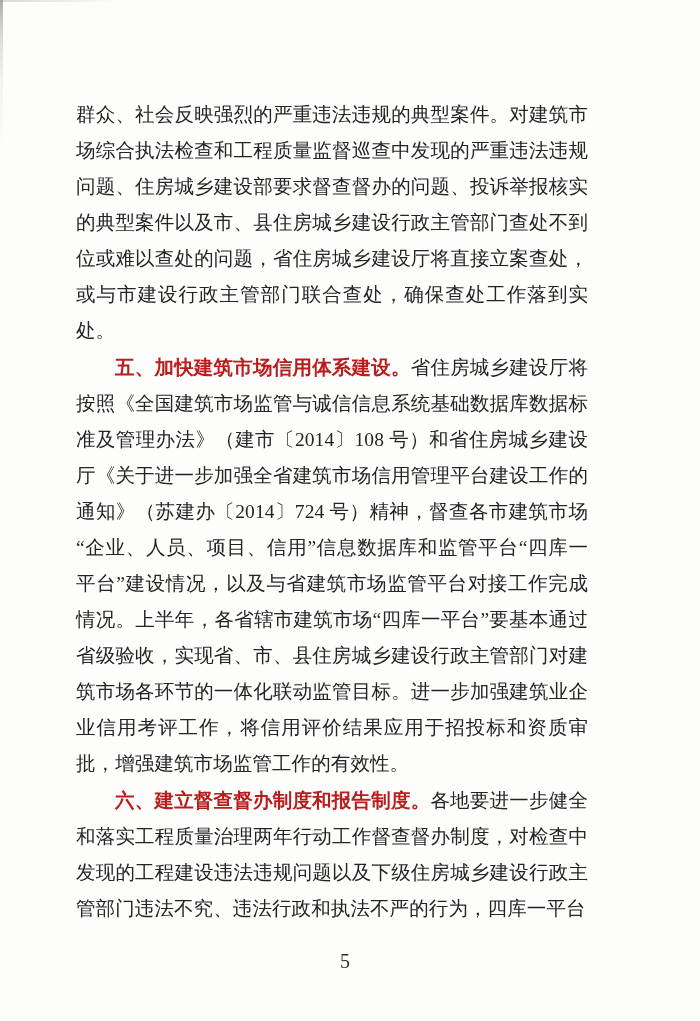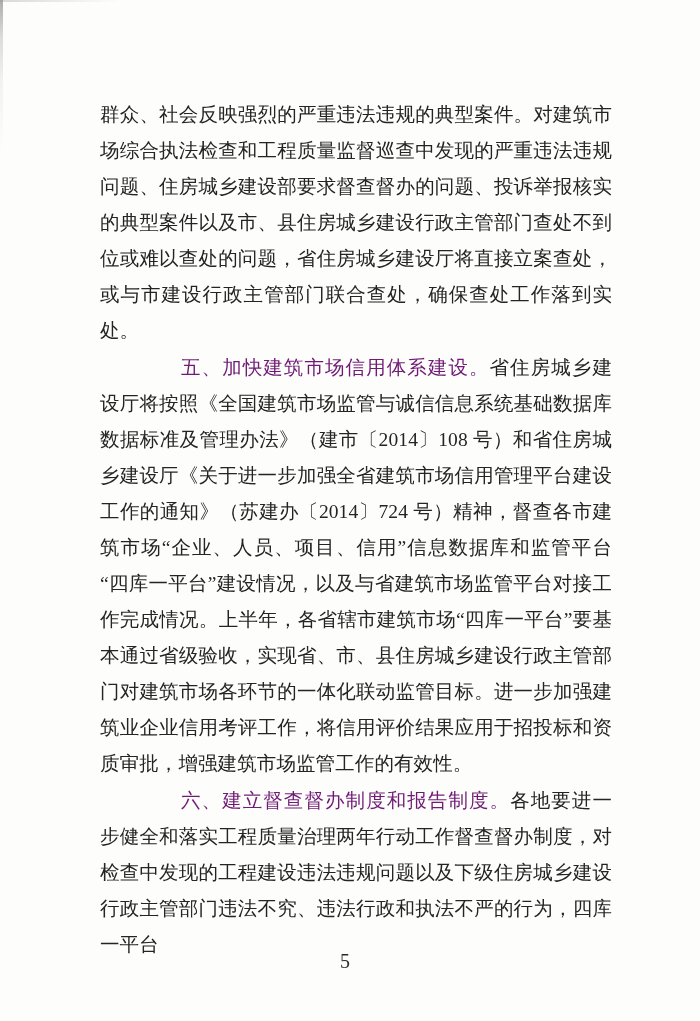--- a/index.html
+++ b/index.html
@@ -35,43 +35,42 @@
     top: 0;
     width: 120px;
     height: 2px;
     background: linear-gradient(to right,
       rgba(150,150,150,0.35) 0%,
       rgba(220,220,220,0.0) 100%);
     pointer-events: none;
   }
   .doc-body {
     position: absolute;
-    left: 100px;
+    left: 76px;
     top: 97px;
     width: 512px;
   }
   .para {
     margin: 0;
     font-size: 19.5px;
     line-height: 36px;
     text-align: justify;
     color: #242424;
     letter-spacing: 0.1px;
   }
   .para.indent {
     text-indent: 2em;
   }
   .seg {
     font-family: "Liberation Serif", "DejaVu Serif", serif;
   }
   .seg.heading {
-    font-weight: normal;
-    color: #701a75;
+    font-weight: bold;
+    color: #b91c1c;
     font-family: "Liberation Sans", "DejaVu Sans", sans-serif;
-    margin-left: 42px;
   }
   .page-number {
     position: absolute;
     top: 950px;
     left: 0;
     width: 690px;
     text-align: center;
     font-size: 20px;
     color: #2b2b2b;
     font-family: "Liberation Serif", "DejaVu Serif", serif;

